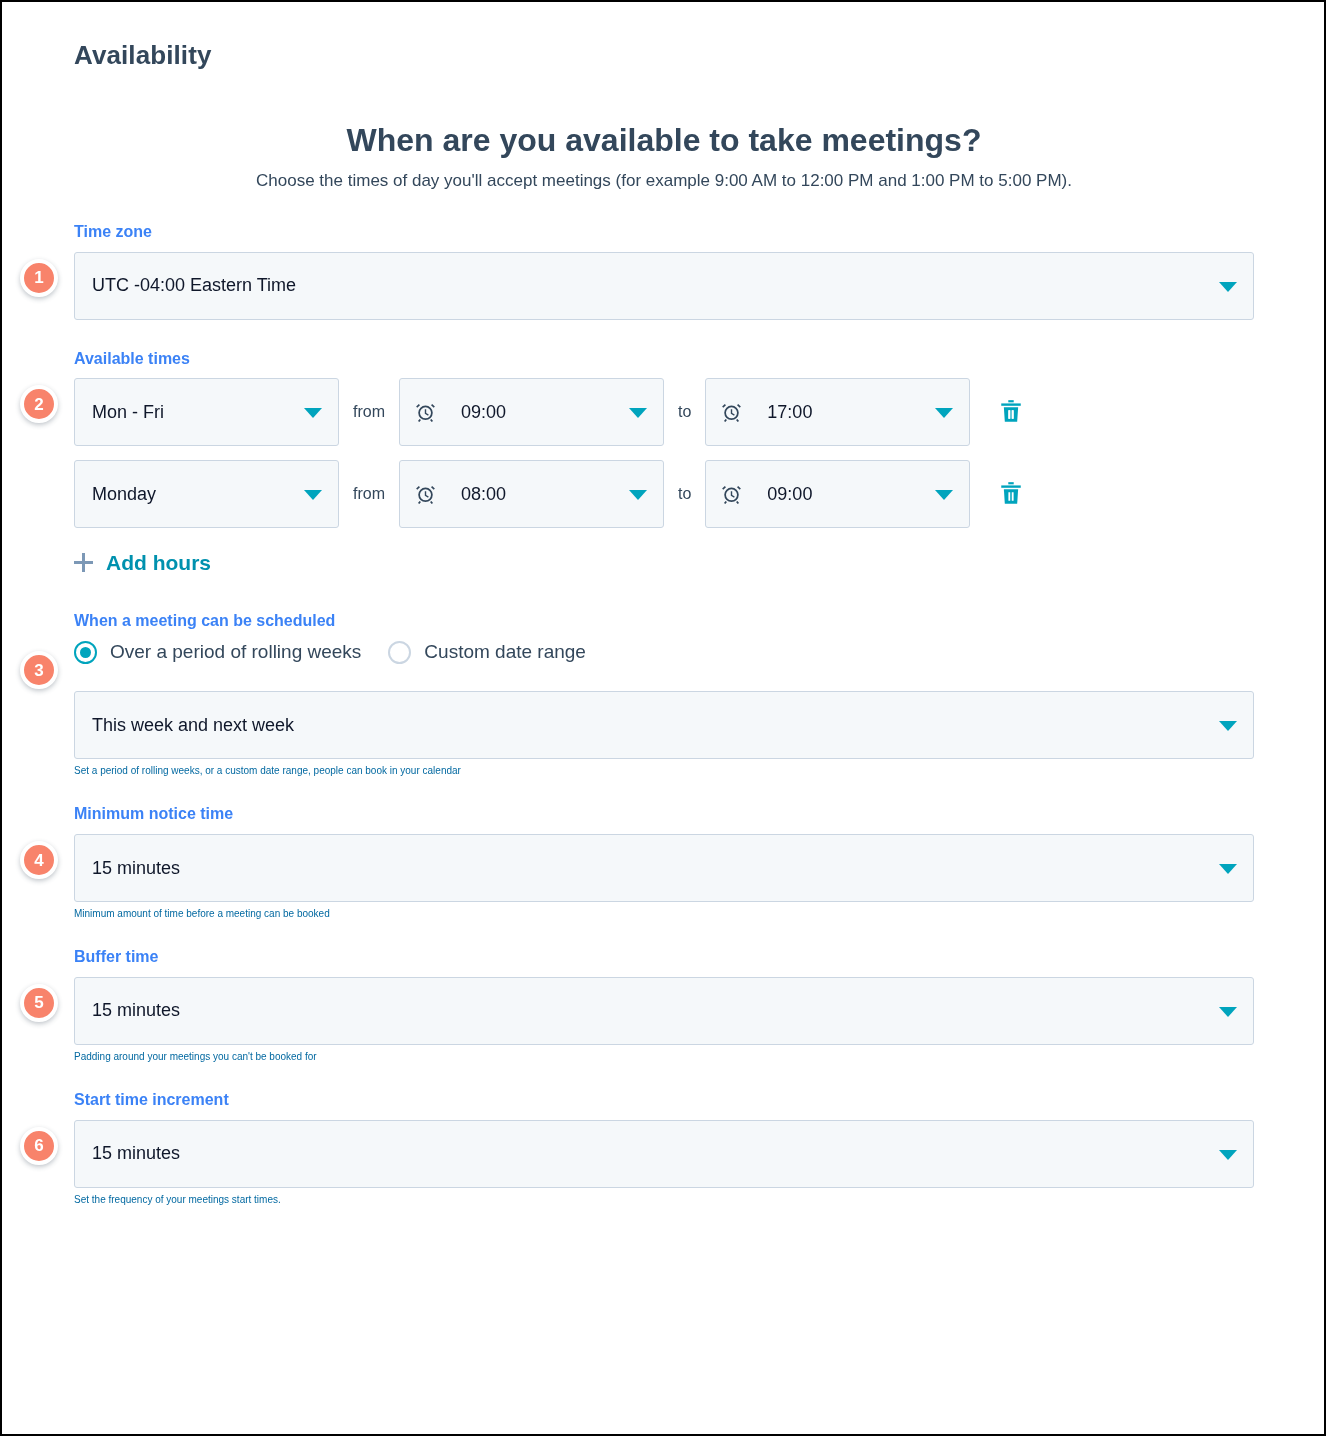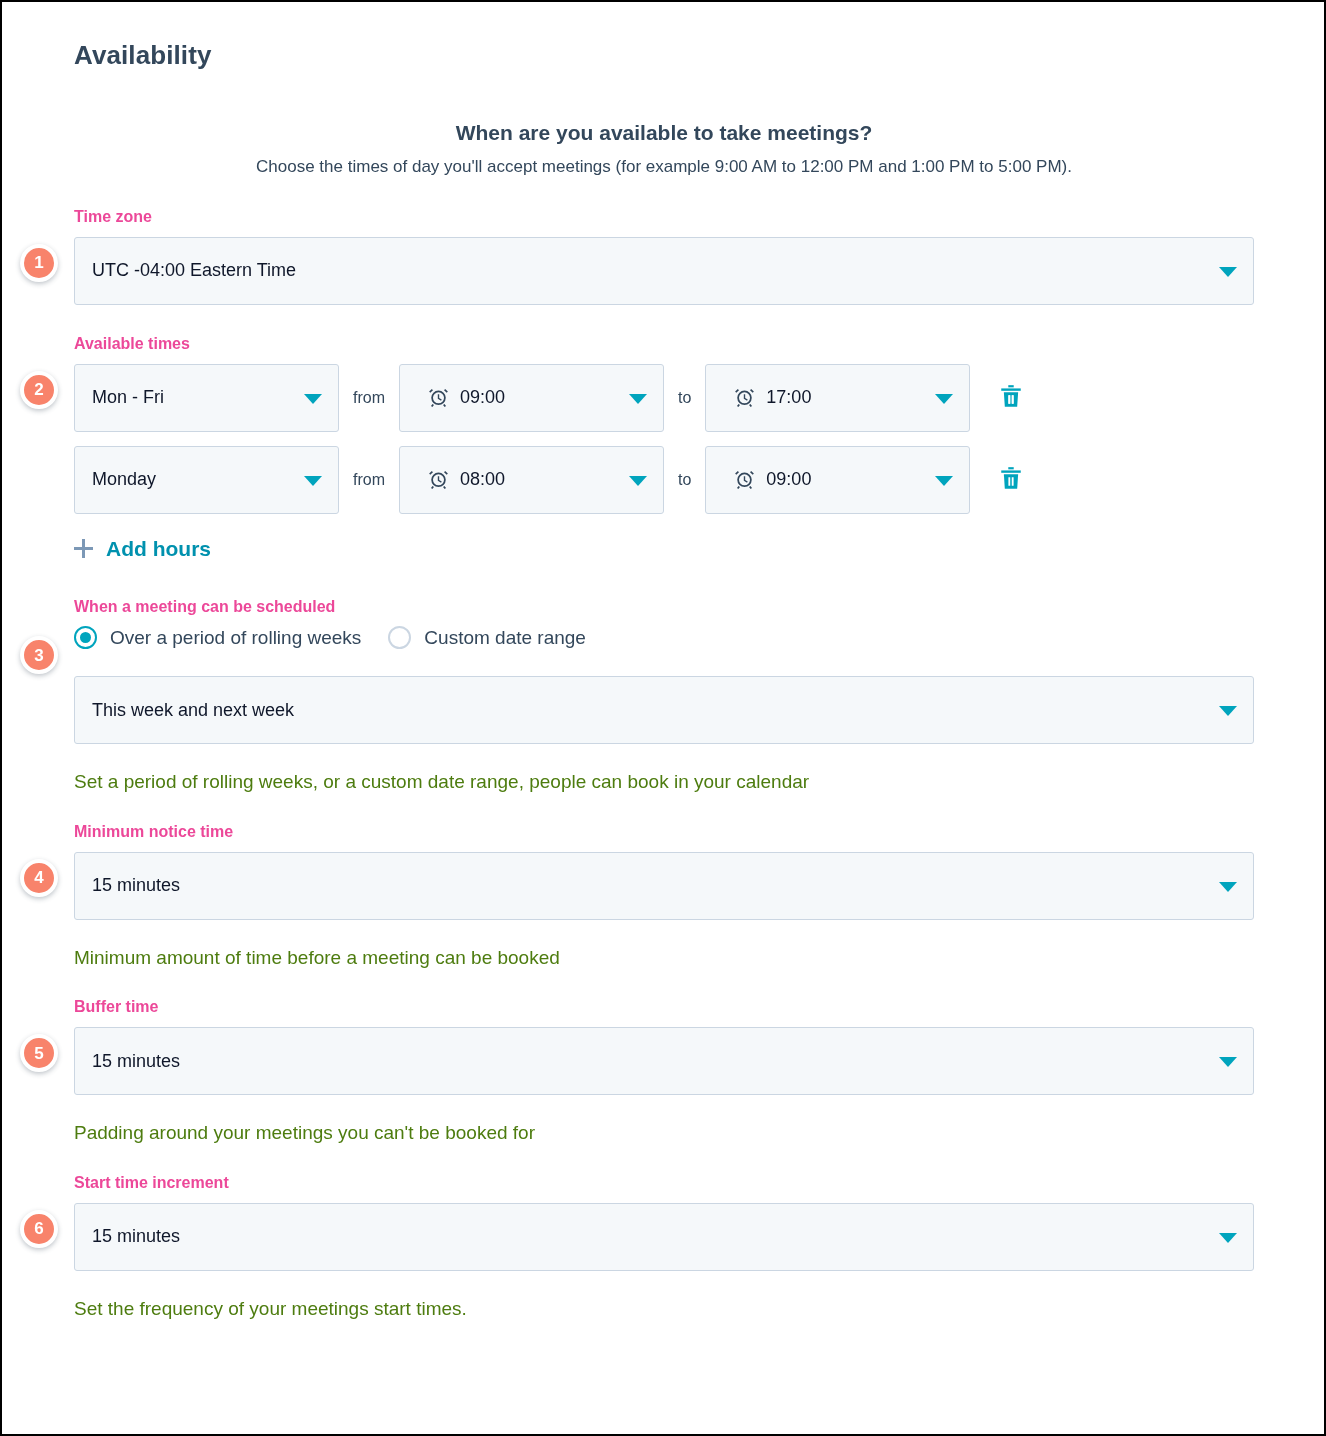--- a/index.html
+++ b/index.html
@@ -34,47 +34,47 @@
     letter-spacing: 0.1px;
     line-height: 1.2;
     margin-bottom: 48px;
   }
 
   .section-head {
     text-align: center;
     margin-bottom: 6px;
   }
   .section-title {
-    font-size: 21px;
+    font-size: 32px;
     font-weight: bold;
     color: #33475b;
     line-height: 1.35;
   }
   .section-sub {
     font-size: 17px;
     color: #33475b;
     line-height: 1.5;
     text-align: center;
     margin-bottom: 28px;
   }
 
   
   .field-label {
     font-size: 16px;
     font-weight: bold;
-    color: #ec4899;
+    color: #3b82f6;
     margin-bottom: 9px;
     line-height: 1.3;
   }
 
   .help-text {
-    font-size: 19px;
-    color: #4d7c0f;
+    font-size: 10px;
+    color: #0369a1;
     line-height: 1.4;
-    margin-top: 25px;
+    margin-top: 5px;
   }
 
   
   .select {
     position: relative;
     height: 68px;
     background: #f5f8fa;
     border: 1px solid #cbd6e2;
     border-radius: 3px;
     display: flex;
@@ -93,21 +93,21 @@
     top: 50%;
     width: 0; height: 0;
     margin-top: -4px;
     border-left: 9px solid transparent;
     border-right: 9px solid transparent;
     border-top: 10px solid #00a4bd;
   }
 
   .select.full { width: 100%; }
   .select.day  { width: 265px; flex: 0 0 265px; }
-  .select.time { width: 265px; flex: 0 0 265px; padding-left: 28px; }
+  .select.time { width: 265px; flex: 0 0 265px; padding-left: 15px; gap: 14px; }
 
   
   .time-row {
     display: flex;
     align-items: center;
     margin-bottom: 14px;
   }
   .conj {
     font-size: 16px;
     color: #33475b;

